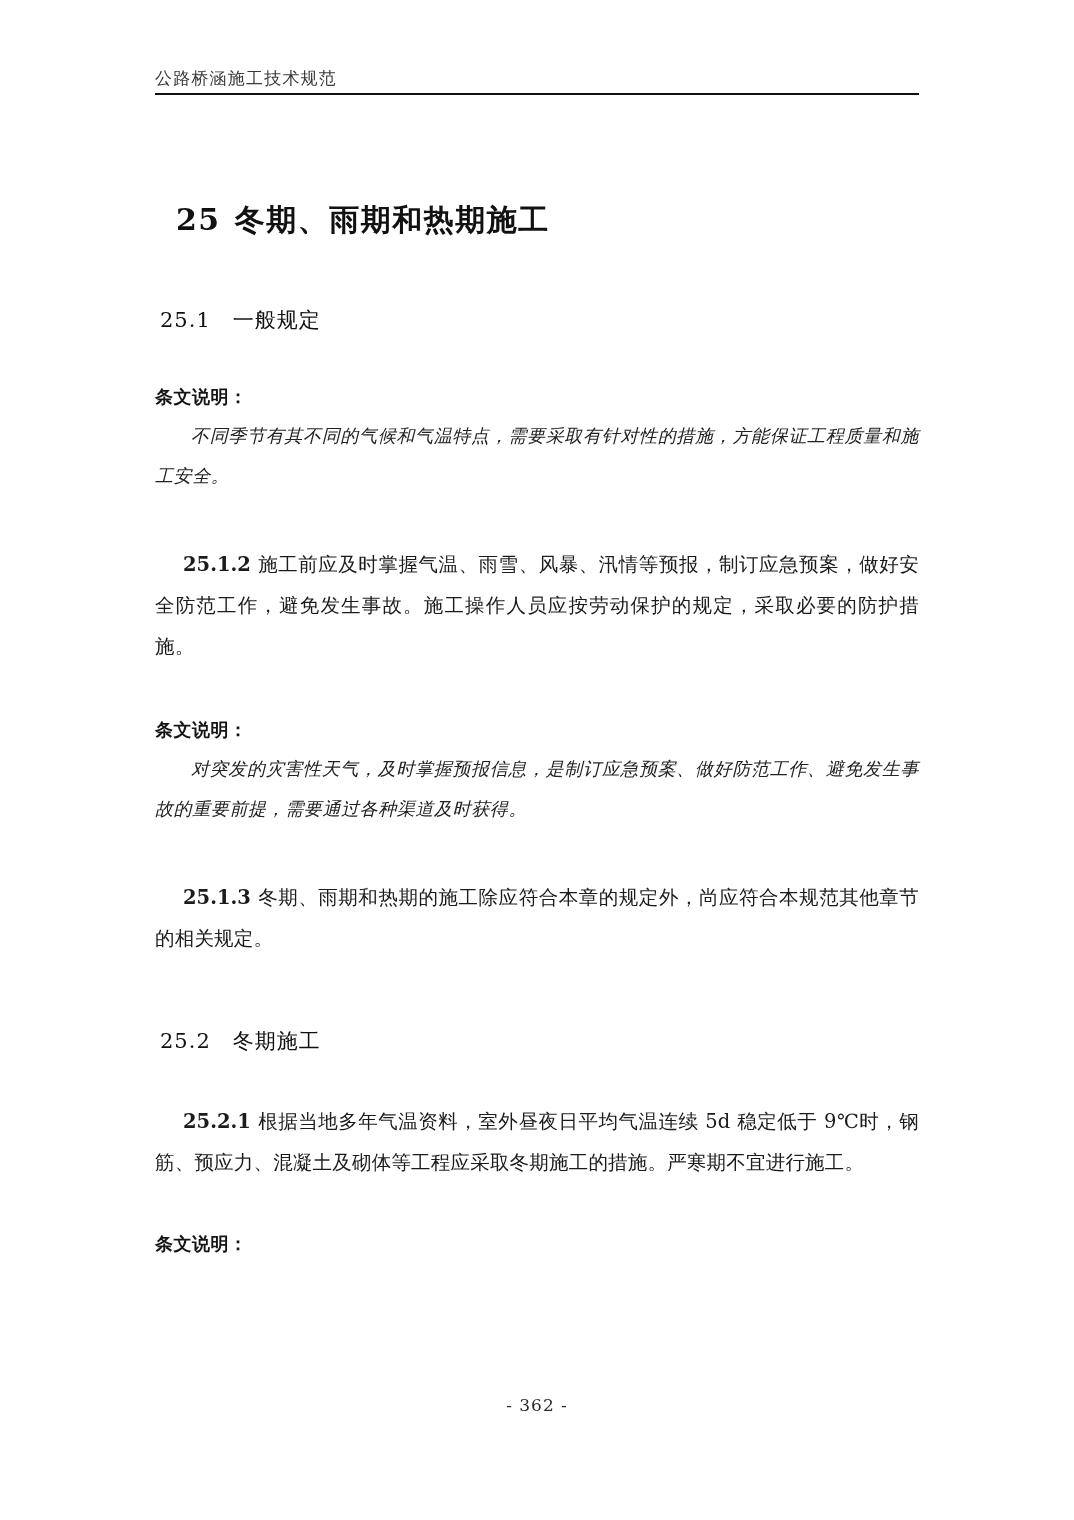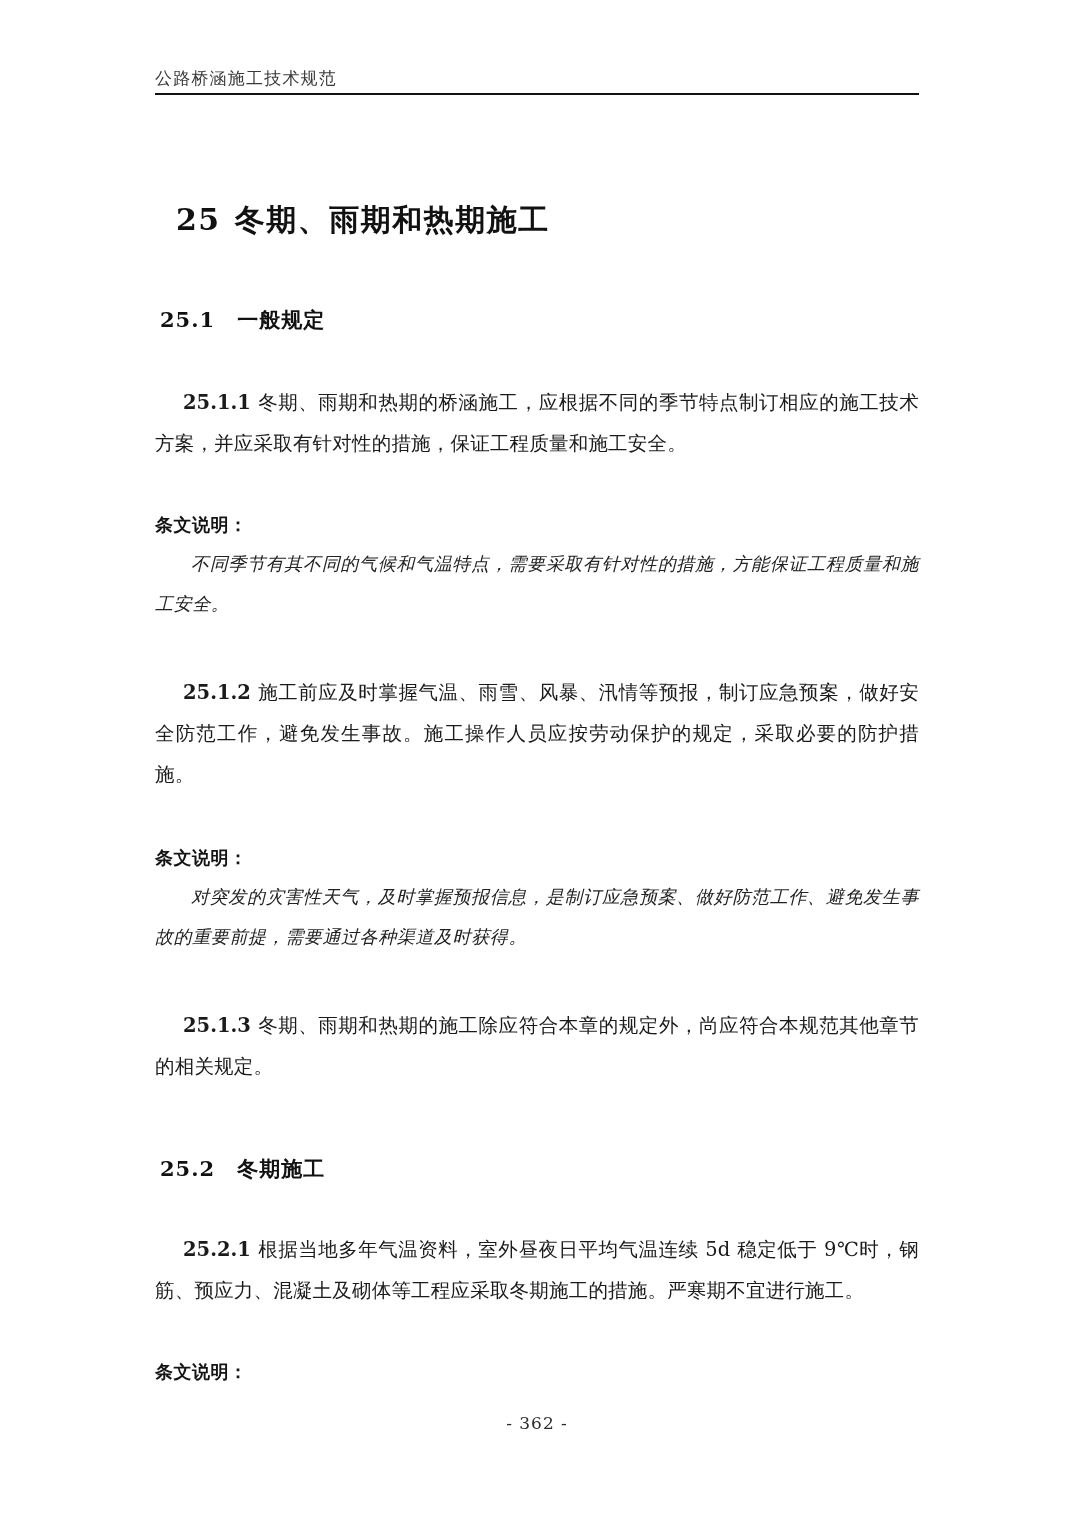--- a/index.html
+++ b/index.html
@@ -65,21 +65,21 @@
     margin: 0 0 0 21px;
     padding-top: 18px;
   }
   .chapter-title .num {
     margin-right: 14px;
   }
 
   
   .section-heading {
     font-family: "DejaVu Serif", "Liberation Serif", serif;
-    font-weight: bold;
+    font-weight: normal;
     font-size: 21px;
     line-height: 32px;
     color: #111111;
     letter-spacing: 1px;
     margin: 0 0 0 5px;
   }
   .section-heading .num {
     margin-right: 22px;
   }
   .sec-1 { padding-top: 62px; }
@@ -137,21 +137,20 @@
     font-style: italic;
   }
 
   
   .footer {
     position: absolute;
     left: 0;
     top: 1393px;
     width: 1074px;
     text-align: center;
-    margin-top: 18px;
   }
   .page-number {
     font-family: "DejaVu Serif", "Liberation Serif", serif;
     font-size: 17px;
     line-height: 24px;
     color: #2b2b2b;
     letter-spacing: 1px;
   }
 </style>
 </head>
@@ -167,23 +166,20 @@
   <div class="content">
 
     <h1 class="chapter-title">
       <span class="num">25</span><span>冬期、雨期和热期施工</span>
     </h1>
 
     <h2 class="section-heading sec-1">
       <span class="num">25.1</span><span>一般规定</span>
     </h2>
 
-    <p class="clause p-2511">
-      <span class="cnum">25.1.1</span><span>冬期、雨期和热期的桥涵施工，应根据不同的季节特点制订相应的施工技术方案，并应采取有针对性的措施，保证工程质量和施工安全。</span>
-    </p>
 
     <div class="explain ex-1">
       <p class="explain-label">条文说明：</p>
       <p class="explain-body">不同季节有其不同的气候和气温特点，需要采取有针对性的措施，方能保证工程质量和施工安全。</p>
     </div>
 
     <p class="clause p-2512">
       <span class="cnum">25.1.2</span><span>施工前应及时掌握气温、雨雪、风暴、汛情等预报，制订应急预案，做好安全防范工作，避免发生事故。施工操作人员应按劳动保护的规定，采取必要的防护措施。</span>
     </p>
 

